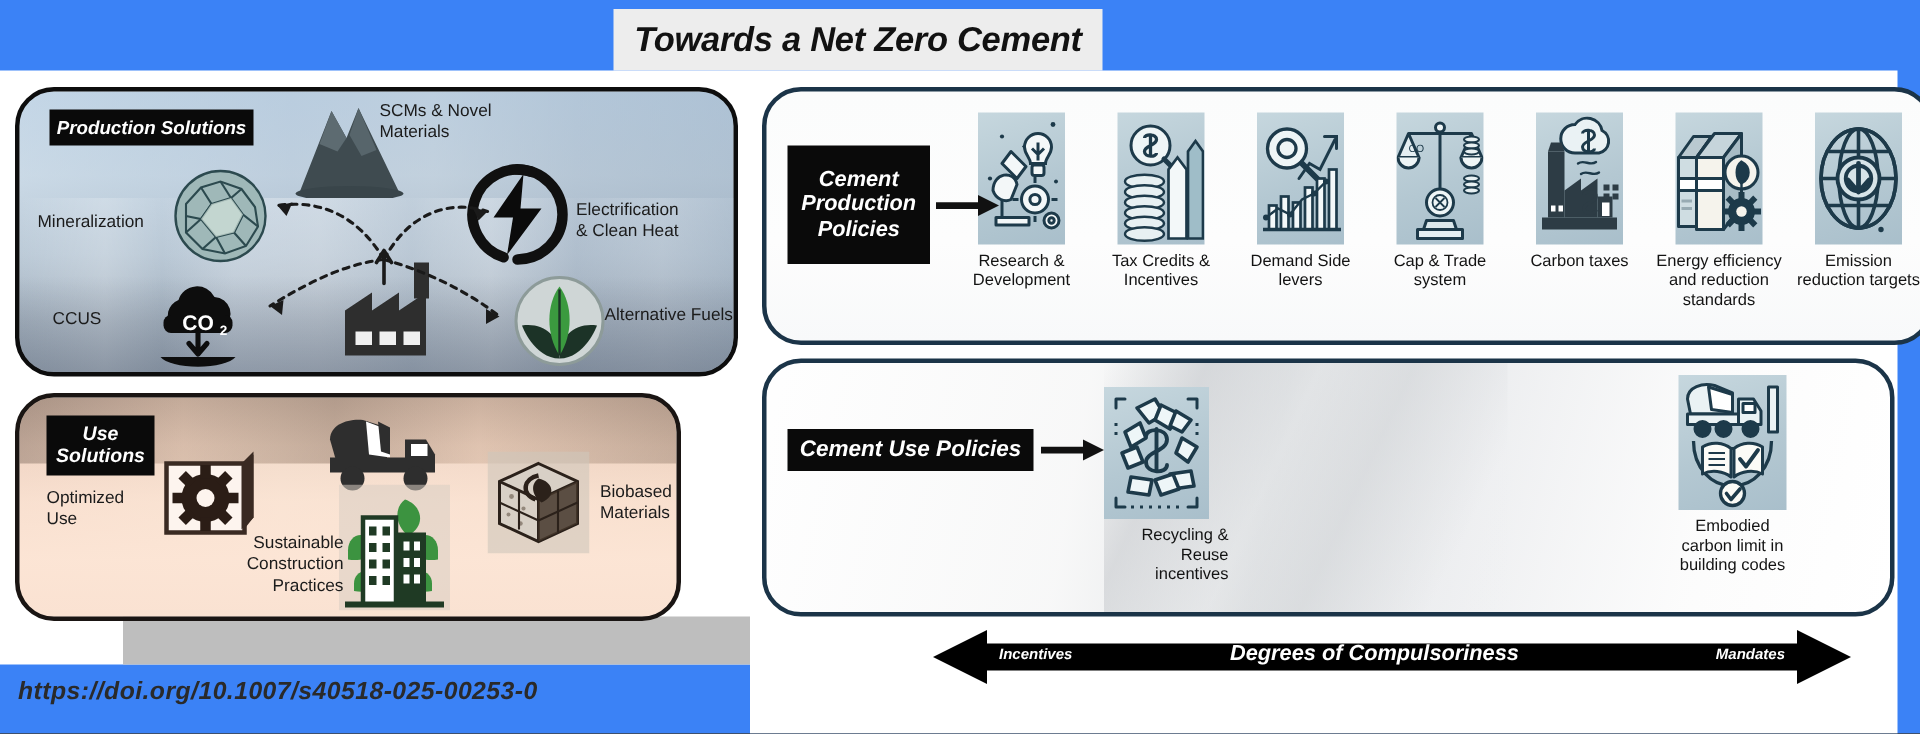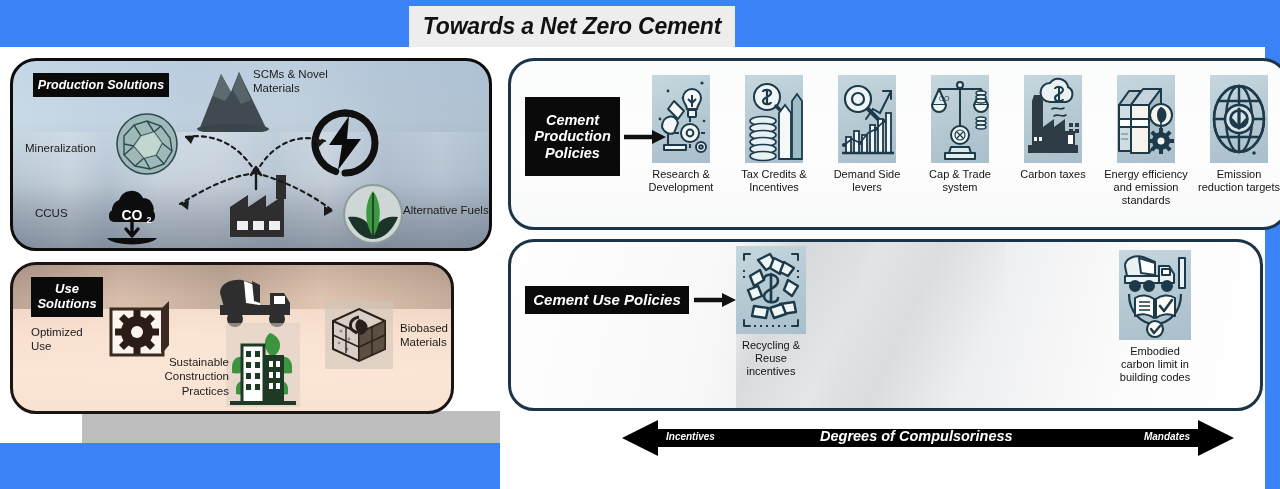--- a/index.html
+++ b/index.html
@@ -336,20 +336,22 @@
 
     <span class="gicon" style="left:182px; top:5px;">
       <svg width="76" height="66" viewBox="0 0 76 66">
         <path d="M4 64 L26 8 L36 26 L44 6 L72 64 Z" fill="#3f4b50"></path>
         <path d="M26 8 L36 26 L30 35 L18 30 Z" fill="#5d6b71"></path>
         <path d="M44 6 L56 34 L46 38 L38 24 Z" fill="#57656b"></path>
         <ellipse cx="38" cy="63" rx="36" ry="5" fill="#39454a"></ellipse>
       </svg>
     </span>
 
+    <div class="lbl" style="left:371px; top:72px; width:108px;">Electrification
+&amp; Clean Heat</div>
 
     <span class="gicon" style="left:298px; top:48px;">
       <svg width="68" height="68" viewBox="0 0 68 68">
         <path d="M34 4 a30 30 0 0 1 0 60" fill="none" stroke="#101010" stroke-width="7" stroke-linecap="round"></path>
         <path d="M34 64 a30 30 0 0 1 0 -60" fill="none" stroke="#101010" stroke-width="7" stroke-linecap="round" transform="rotate(18 34 34)"></path>
         <path d="M38 7 L18 36 L31 36 L27 61 L50 30 L36 30 Z" fill="#0b0b0b"></path>
       </svg>
     </span>
 
     <div class="lbl" style="left:22px; top:145px; width:60px;">CCUS</div>
@@ -724,21 +726,21 @@
             <rect x="8" y="-2" width="5" height="4" transform="rotate(45)"></rect>
             <circle r="3.5" fill="#f5f3ec"></circle>
           </g>
           <g fill="#1d3a4a" opacity="0.3">
             <rect x="4" y="58" width="7" height="2"></rect>
               <rect x="4" y="63" width="7" height="2"></rect>
           </g>
         </svg>
       </div>
       <div class="policy-label">Energy efficiency
-and emission
+and reduction
 standards</div>
     </div>
 
     <div class="policy-item" style="left:680px; top:14px;">
       <div class="policy-tile">
         <svg width="58" height="88" viewBox="0 0 58 88">
           <g stroke="#1d3a4a" stroke-width="2.4" fill="none">
             <ellipse cx="29" cy="44" rx="25" ry="33"></ellipse>
             <ellipse cx="29" cy="44" rx="13" ry="33"></ellipse>
             <ellipse cx="29" cy="44" rx="25" ry="33" transform="rotate(0 29 44)"></ellipse>
@@ -762,21 +764,21 @@
 
   <div class="panel" id="panel-use-policies">
 
     <div class="chip" id="chip-use-policies">Cement Use Policies</div>
 
     <svg class="small-arrow" style="left:183px; top:50px;" width="42" height="16" viewBox="0 0 42 16">
       <path d="M0 8 L30 8" stroke="#111" stroke-width="4.5"></path>
       <path d="M28 1 L42 8 L28 15 Z" fill="#111"></path>
     </svg>
 
-    <div class="policy-item" style="left:212px; top:4px;">
+    <div class="policy-item" style="left:212px; top:16px;text-align:right;">
       <div class="policy-tile" style="width:70px;height:88px;">
         <svg width="70" height="88" viewBox="0 0 70 88">
           <g stroke="#1d3a4a" stroke-width="2.4" fill="#eef6f8" stroke-linejoin="round">
             <path d="M22 14 L34 8 L40 18 L30 24 Z"></path>
             <path d="M38 12 L50 18 L44 28 L34 22 Z"></path>
             <path d="M48 16 L58 22 L52 30 L44 26 Z"></path>
             <path d="M14 30 L24 24 L28 34 L18 40 Z"></path>
             <path d="M52 34 L62 40 L56 50 L48 44 Z"></path>
             <path d="M12 44 L22 40 L26 50 L16 54 Z"></path>
             <path d="M18 60 L32 62 L30 72 L16 70 Z"></path>
@@ -845,14 +847,15 @@
 
   <div id="compulsoriness">
     <svg width="612" height="40" viewBox="0 0 612 40">
       <path d="M0 20 L36 2 L36 11 L576 11 L576 2 L612 20 L576 38 L576 29 L36 29 L36 38 Z" fill="#000000"></path>
     </svg>
     <span class="comp-text" id="comp-left">Incentives</span>
     <span class="comp-text" id="comp-mid">Degrees of Compulsoriness</span>
     <span class="comp-text" id="comp-right">Mandates</span>
   </div>
 
+  <div id="doi">https://doi.org/10.1007/s40518-025-00253-0</div>
 
 </div>
 
 </body></html>

